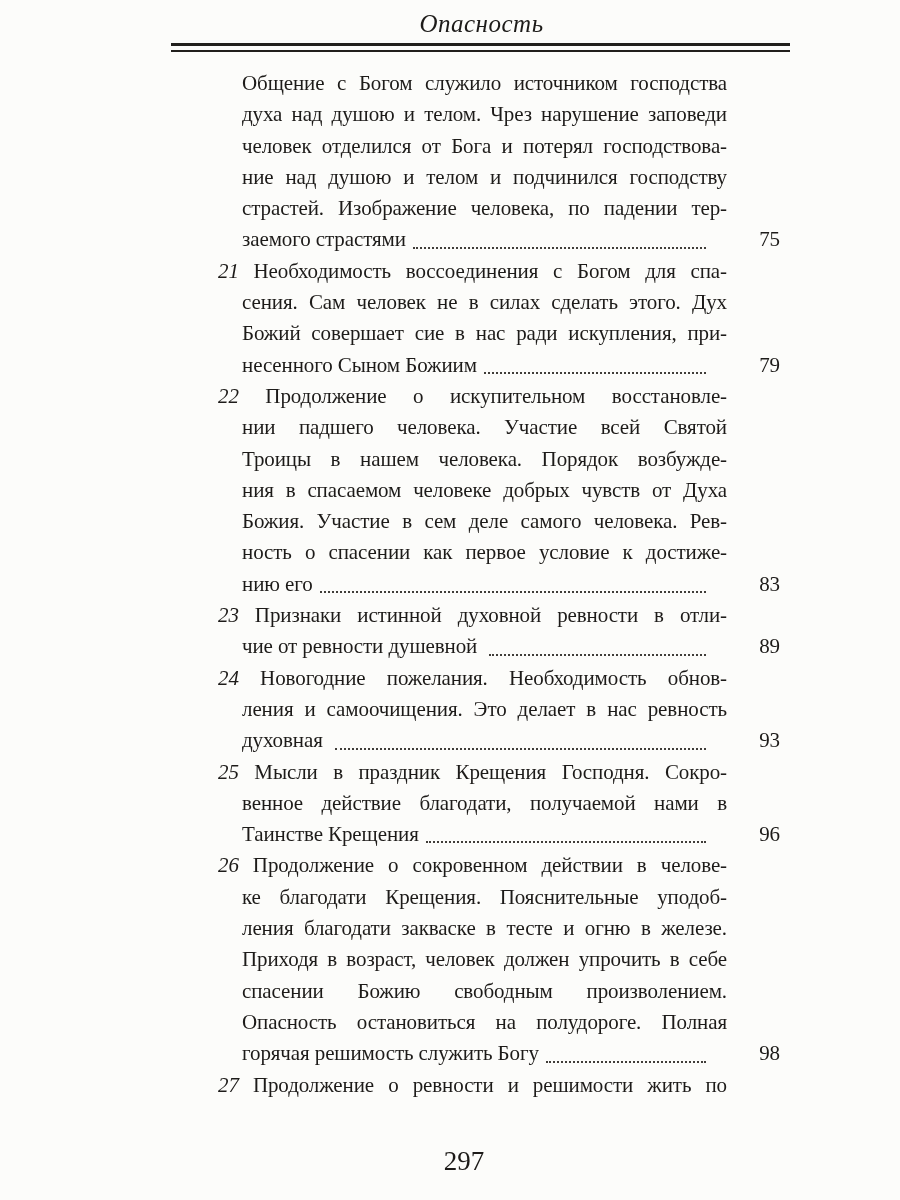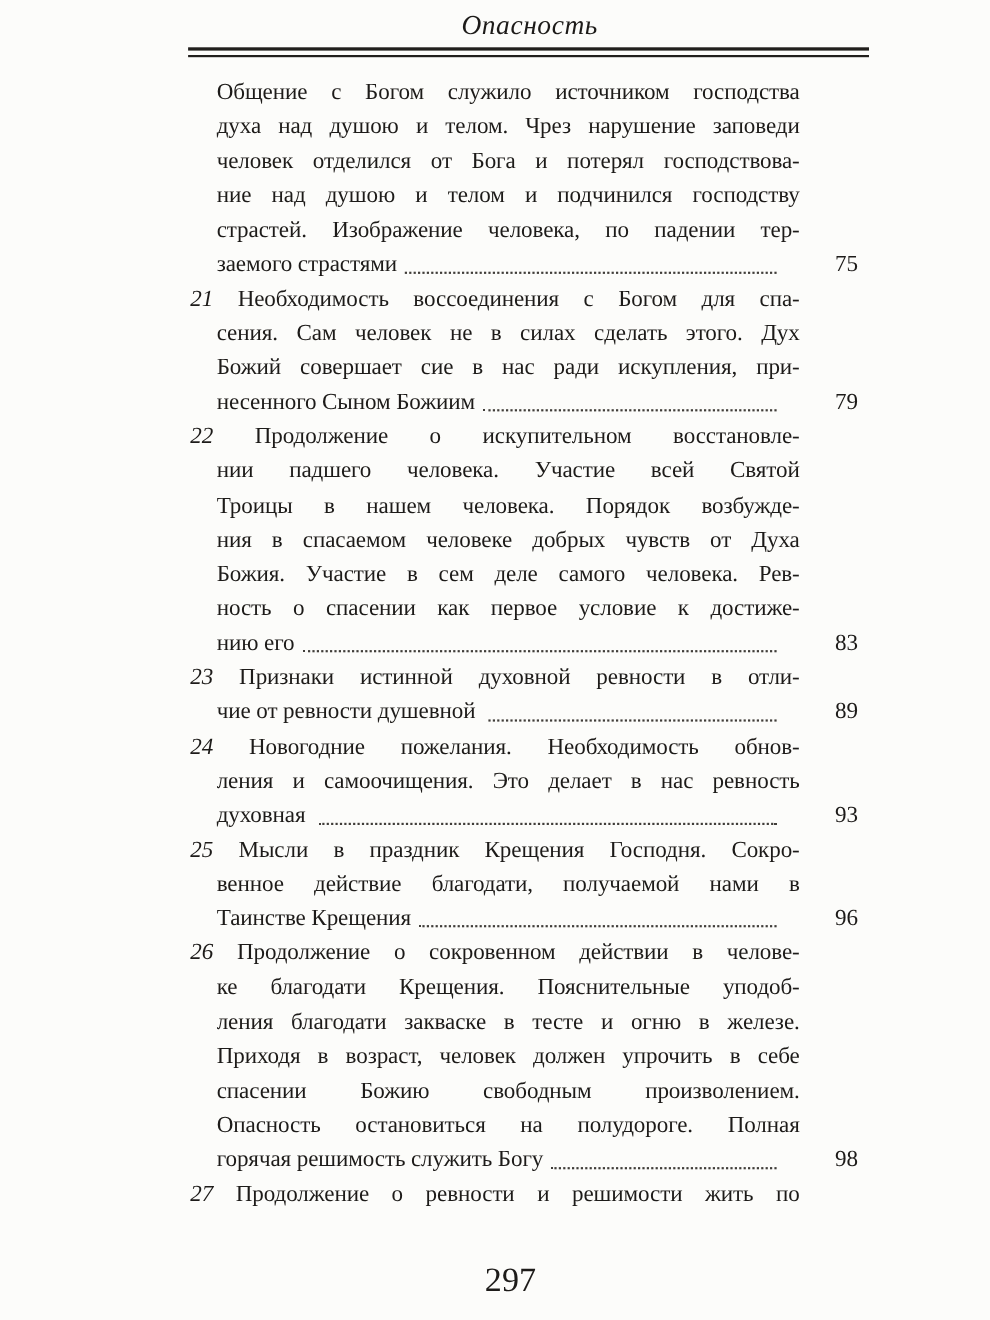--- a/index.html
+++ b/index.html
@@ -32,20 +32,21 @@
   .toc {
     position: absolute;
     top: 68px; left: 173px; width: 617px;
     font-size: 21px;
     line-height: 31.3px;
     letter-spacing: -0.1px;
   }
   .entry {
     padding-left: 24px;   
     padding-right: 63px;  
+    margin-left: 45px;
   }
   .line {
     text-align: justify;
     text-align-last: justify;
   }
   .num {
     font-style: italic;
     font-weight: normal;
     margin-left: -24px;
   }
@@ -68,21 +69,21 @@
     min-width: 50px;
     text-align: right;
   }
 
   .folio {
     position: absolute;
     top: 1146px; left: 0; width: 900px;
     padding-left: 28px;
     box-sizing: border-box;
     text-align: center;
-    font-size: 31px;
+    font-size: 27px;
   }
 </style>
 </head>
 <body>
 
 <div class="page">
 
   <div class="header-title">Опасность</div>
   <div class="double-rule"></div>
 

